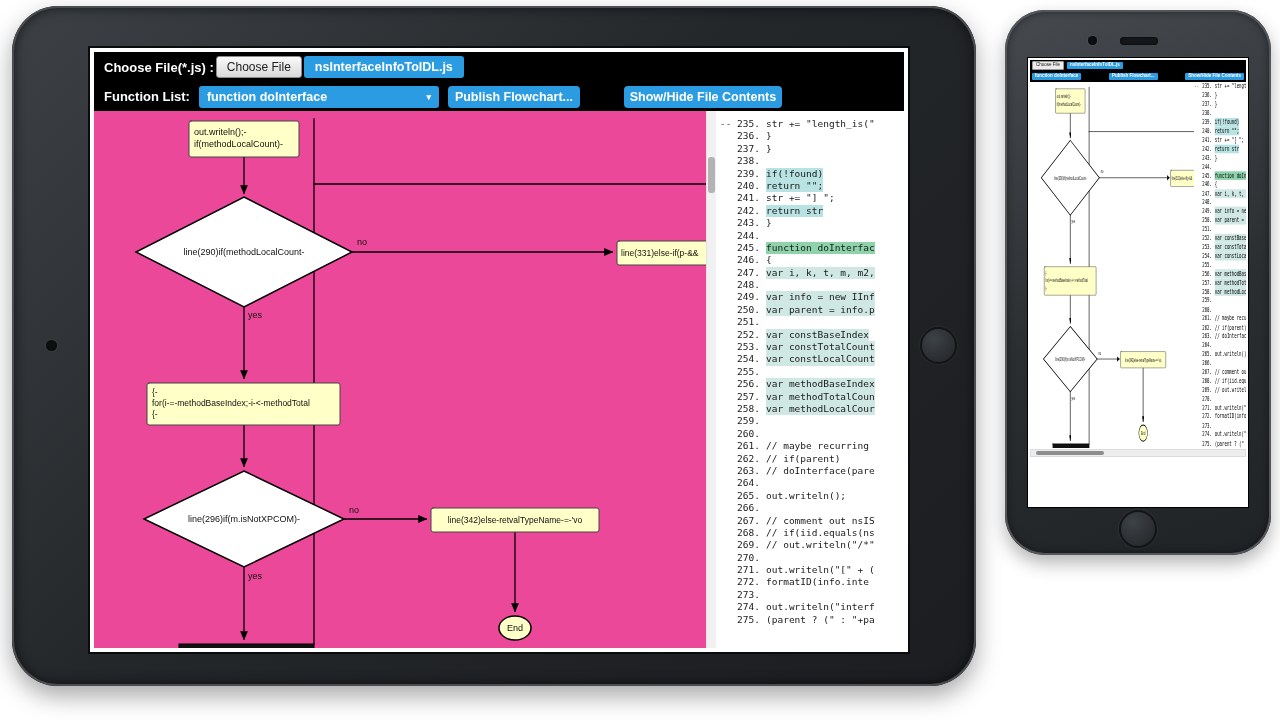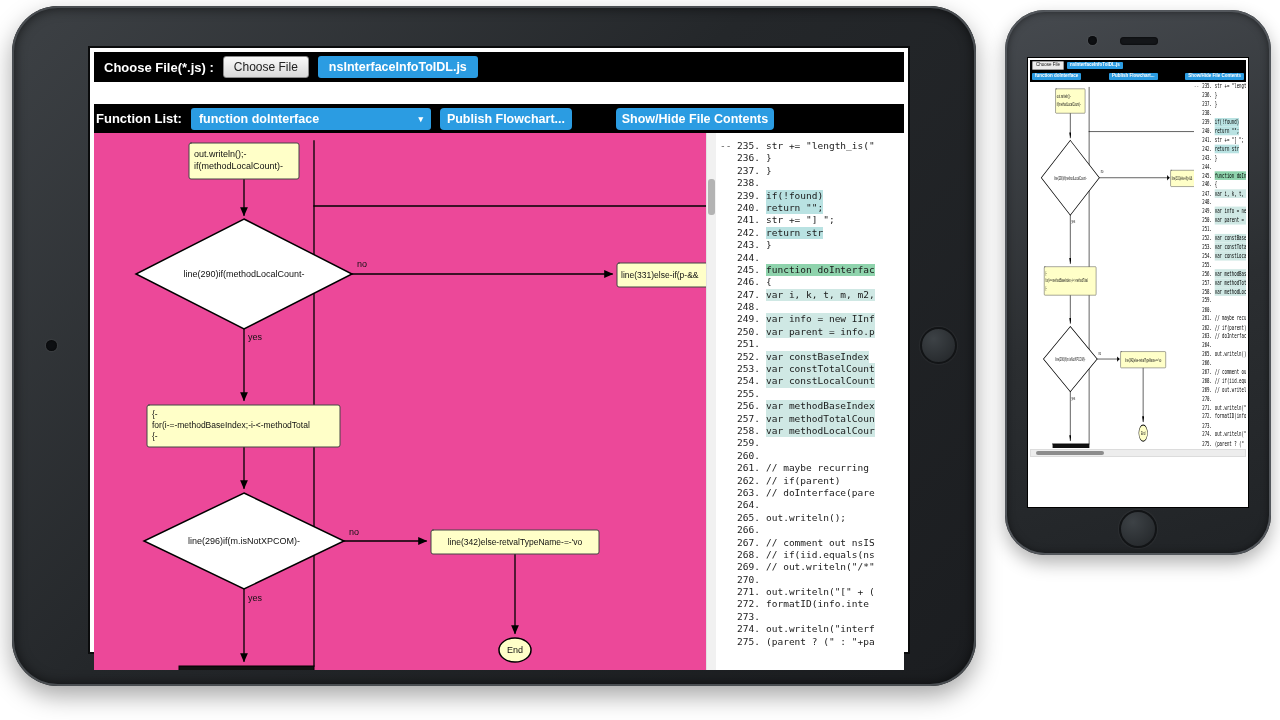--- a/index.html
+++ b/index.html
@@ -17,22 +17,22 @@
          box-shadow:inset 0 0 2px #000, 0 0 2px rgba(255,255,255,.18); }
   .tablet .cam { left:34px; top:334px; width:11px; height:11px; }
   .home-btn { position:absolute; border-radius:50%;
               background:radial-gradient(circle at 35% 30%, #3d4246, #212427);
               border:2px solid #121416; box-shadow:0 0 2px rgba(255,255,255,.15); }
   .tablet .home-btn { left:908px; top:321px; width:37px; height:37px; }
 
   
   .app { position:absolute; inset:4px; background:#fff; }
   .bar { background:#000; display:flex; align-items:center; }
-  .bar1 { height:30px; padding:0 10px; gap:9px; }
-  .bar2 { height:29px; padding:0 2px;margin-top:22px; }
+  .bar1 { height:30px; padding:0 10px; gap:2px; }
+  .bar2 { height:29px; padding:0 10px; }
   .bar .label { color:#fff; font-weight:bold; font-size:13px; white-space:nowrap; }
   .btn-file { background:linear-gradient(#fafafa,#d9d9d9); border:1px solid #8a8a8a;
               border-radius:3px; font-size:12px; color:#222; padding:3px 10px; white-space:nowrap; }
   .chip-file { background:var(--accent,#2b9ce2); color:#fff; font-weight:bold; font-size:12.5px;
                padding:4px 11px; border-radius:3px; white-space:nowrap; }
   .select { width:240px; margin-left:9px; background:var(--accent,#2b9ce2); color:#fff;
             font-weight:bold; font-size:12.5px; padding:4px 8px; border-radius:3px;
             display:flex; justify-content:space-between; align-items:center; }
   .select .caret { font-size:9px; margin-left:6px; }
   .btn-blue { background:var(--accent,#2b9ce2); color:#fff; font-weight:bold; font-size:12.5px;

